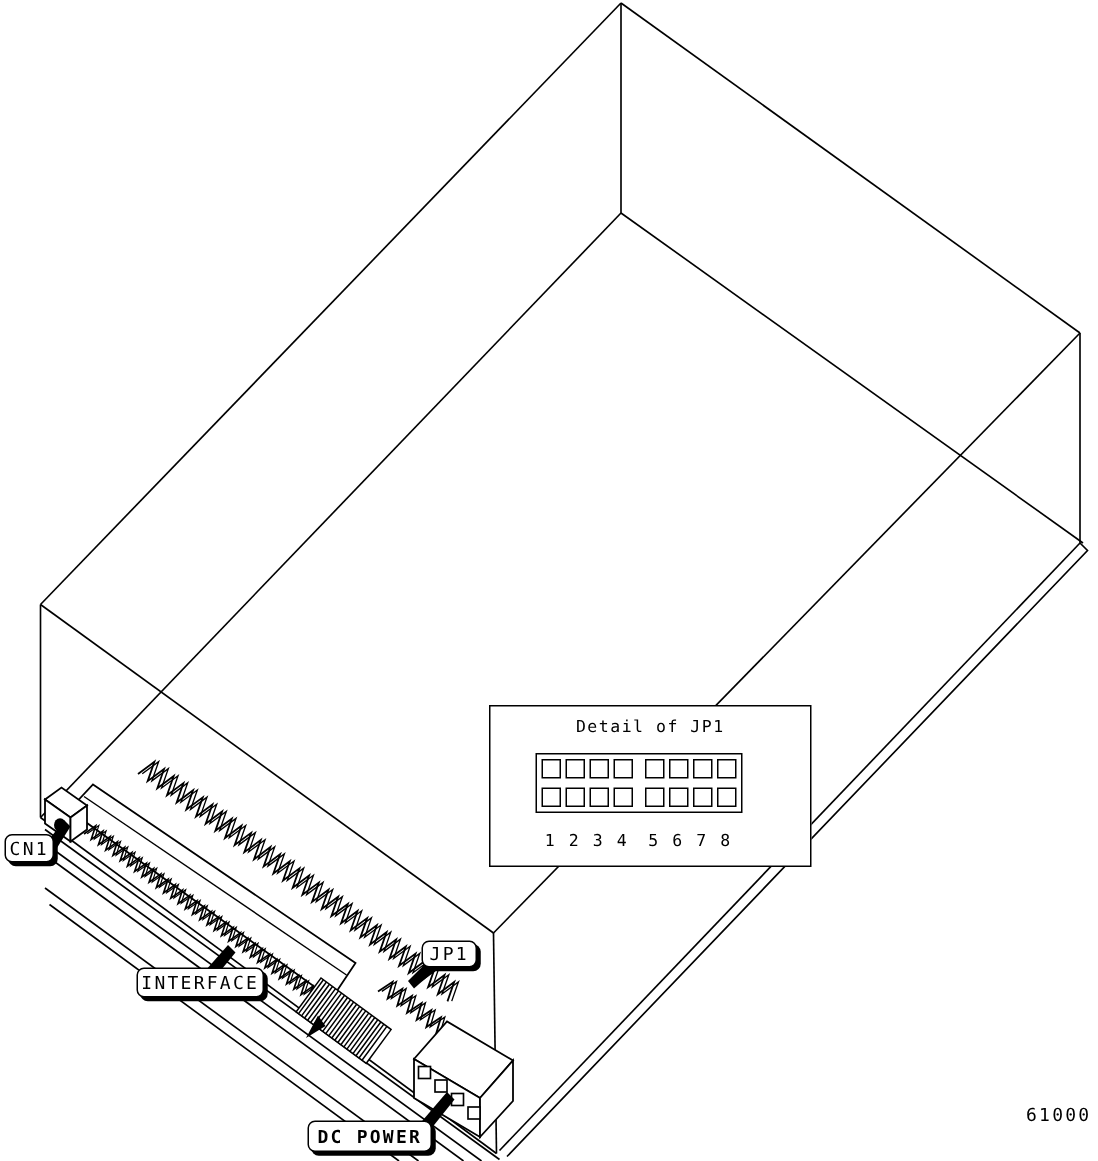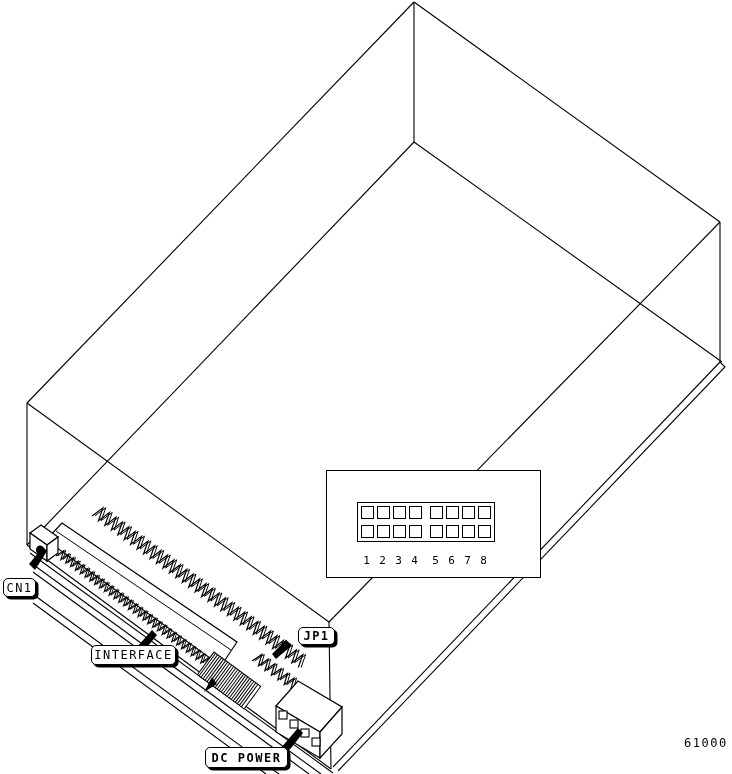--- a/index.html
+++ b/index.html
@@ -13,23 +13,23 @@
 
   
   .callout {
     position:absolute; z-index:3; background:#fff;
     border:1.6px solid #000; border-radius:5px;
     box-shadow:2.5px 2.5px 0 #000;
     font-size:12px; letter-spacing:1.5px; line-height:1;
     display:flex; align-items:center; justify-content:center;
     box-sizing:border-box; white-space:nowrap;
   }
-  .callout-cn1       { left:3px;  top:578px; width:33px; height:19px; }
+  .callout-cn1       { left:3px;  top:556px; width:33px; height:19px; }
   .callout-interface { left:59px; top:645px; width:85px; height:20px;margin-left:32px; }
-  .callout-jp1       { left:298px;top:627px; width:37px; height:18px;font-weight:bold; }
+  .callout-jp1       { left:281px;top:627px; width:37px; height:18px; }
   .callout-dcpower   { left:205px;top:747px; width:83px; height:21px;font-weight:bold; }
 
   
   .inset {
     position:absolute; left:326px; top:470px; width:215px; height:108px;
     background:#fff; border:1.5px solid #000; box-sizing:border-box; z-index:2;
   }
   .inset-title {
     margin-top:7px; text-align:center;
     font-size:11px; letter-spacing:1px;
@@ -156,20 +156,21 @@
     <g fill="#000" stroke="none">
       <path d="M29,564 L43,547 L47,551 L35,570 Z"></path>
       <path d="M137,647 L152,630 L157,635 L143,652 Z"></path>
       <path d="M292,645 L276,659 L272,654 L286,640 Z"></path>
       <path d="M280,749 L298,728 L303,733 L287,753 Z"></path>
       <path d="M204,692 L212,677 L217,684 Z"></path>
     </g>
   </svg>
 
   <div class="inset">
+    <div class="inset-title">Detail of JP1</div>
     <div class="pin-block">
       <div class="pin-row">
         <div class="sq"></div>
         <div class="sq"></div>
         <div class="sq"></div>
         <div class="sq"></div>
         <div class="sq"></div>
         <div class="sq"></div>
         <div class="sq"></div>
         <div class="sq"></div>

